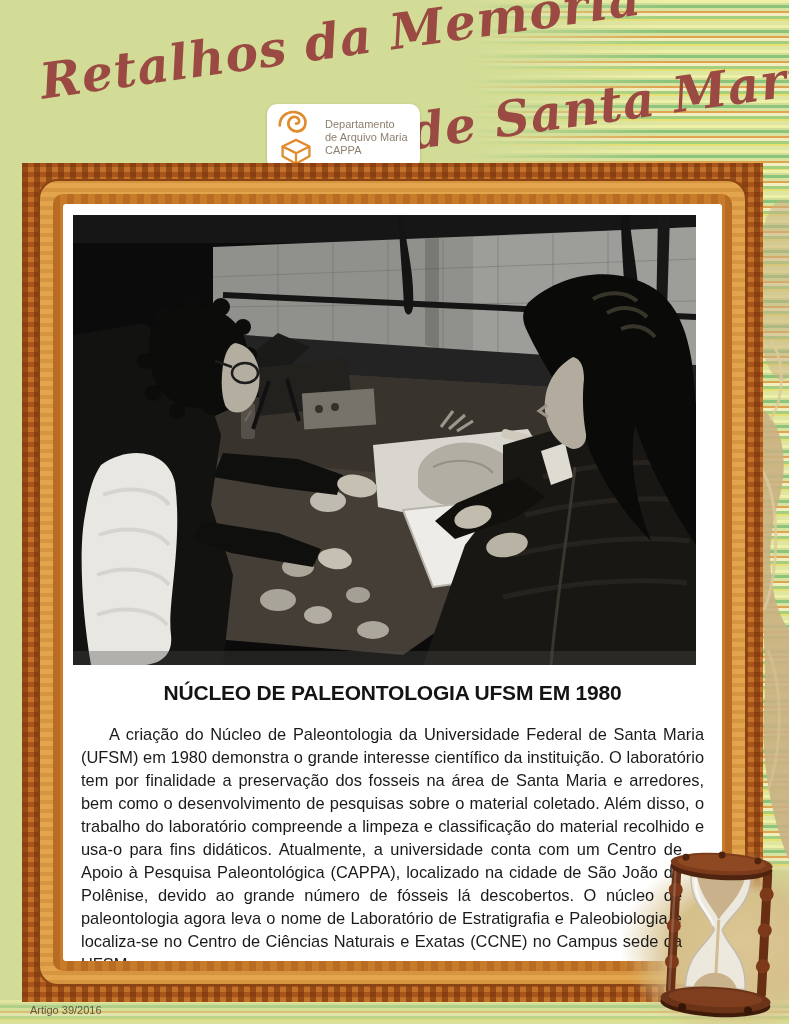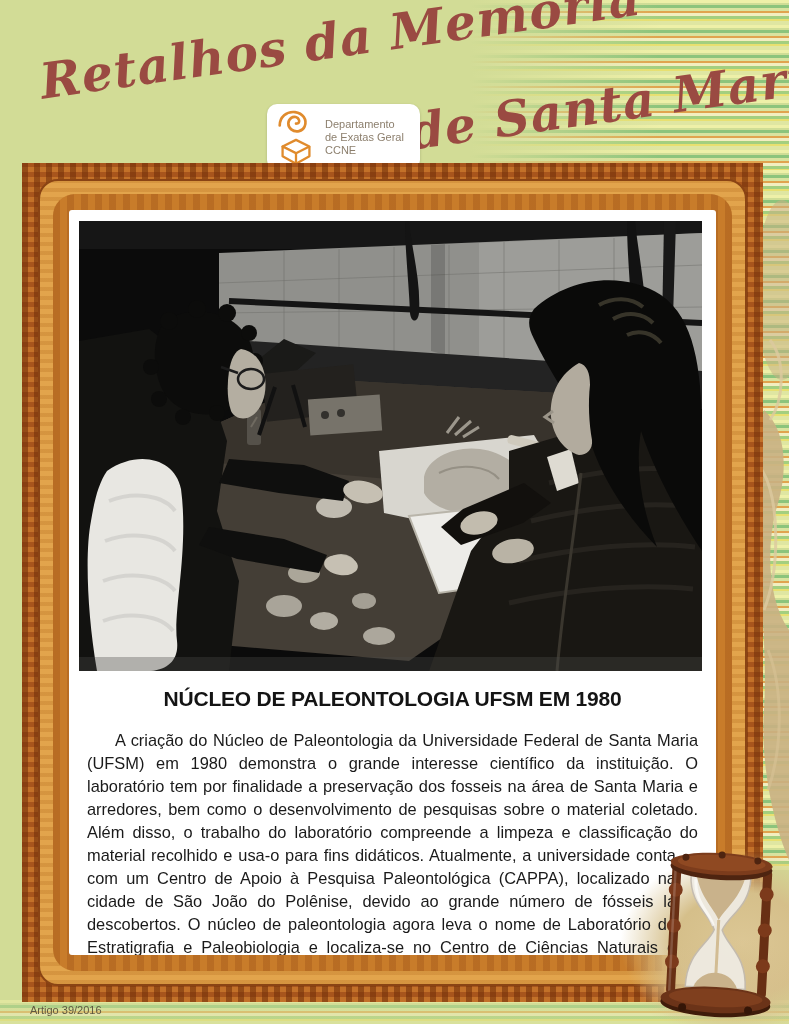--- a/index.html
+++ b/index.html
@@ -40,22 +40,22 @@
   
   .frame{position:absolute;left:22px;top:163px;width:741px;height:839px;}
   .frame-outer{width:100%;height:100%;box-sizing:border-box;padding:16px;
       background-color:#a8551c;
       background-image:
         repeating-linear-gradient(90deg,rgba(110,45,8,.55) 0 6px,rgba(0,0,0,0) 6px 12px),
         repeating-linear-gradient(0deg,rgba(235,155,60,.40) 0 5px,rgba(0,0,0,0) 5px 10px);}
   .frame-gold{width:100%;height:100%;box-sizing:border-box;padding:13px;
       background-color:#e2a44c;border-radius:20px;border:2px solid #8a4414;
       background-image:repeating-linear-gradient(0deg,rgba(190,120,40,.35) 0 4px,rgba(0,0,0,0) 4px 9px);}
-  .frame-orange{width:100%;height:100%;box-sizing:border-box;padding:16px;
-      background:#c87c2a;border-radius:22px;
+  .frame-orange{width:100%;height:100%;box-sizing:border-box;padding:10px;
+      background:#c87c2a;border-radius:10px;
       background-image:repeating-linear-gradient(90deg,rgba(160,85,25,.4) 0 7px,rgba(0,0,0,0) 7px 14px);}
   .frame-white{width:100%;height:100%;box-sizing:border-box;background:#fff;
       border-radius:3px;padding:11px 10px 0 10px;overflow:hidden;}
 
   .photo-svg{display:block;width:623px;height:450px;background:#0b0b0b;}
 
   .article-title{margin:16px 0 0 0;text-align:center;font-size:21px;font-weight:bold;
       color:#141414;letter-spacing:-.2px;font-family:"Liberation Sans",sans-serif;}
   .article-body{position:relative;z-index:5;margin:18px 8px 0 8px;text-align:justify;
       font-size:16.4px;line-height:23px;color:#1a1a1a;text-indent:28px;}
@@ -95,22 +95,22 @@
 
   <div class="logo">
     <svg width="46" height="60" viewBox="0 0 48 60">
       <path d="M24 16 C27 16 28 14 27 12 C26 9 22 8 19 10 C15 13 15 19 19 22 C24 26 31 24 33 19 C36 12 31 5 23 4 C14 3 7 9 7 18" fill="none" stroke="#e08b2d" stroke-width="2.8" stroke-linecap="round"></path>
       <path d="M10 40 L24 33 L38 40 L24 47 Z" fill="#fff" stroke="#e08b2d" stroke-width="2.4" stroke-linejoin="round"></path>
       <path d="M10 40 L10 50 L24 58 L24 47 Z" fill="#fff" stroke="#e08b2d" stroke-width="2.4" stroke-linejoin="round"></path>
       <path d="M38 40 L38 50 L24 58" fill="none" stroke="#e08b2d" stroke-width="2.4" stroke-linejoin="round"></path>
     </svg>
     <div class="logo-text">
       <div>Departamento</div>
-      <div>de Exatas Geral</div>
-      <div>CCNE</div>
+      <div>de Arquivo Maria</div>
+      <div>CAPPA</div>
     </div>
   </div>
 
   <div class="frame">
     <div class="frame-outer">
       <div class="frame-gold">
         <div class="frame-orange">
           <div class="frame-white">
 
             <svg class="photo-svg" viewBox="0 0 623 450">

